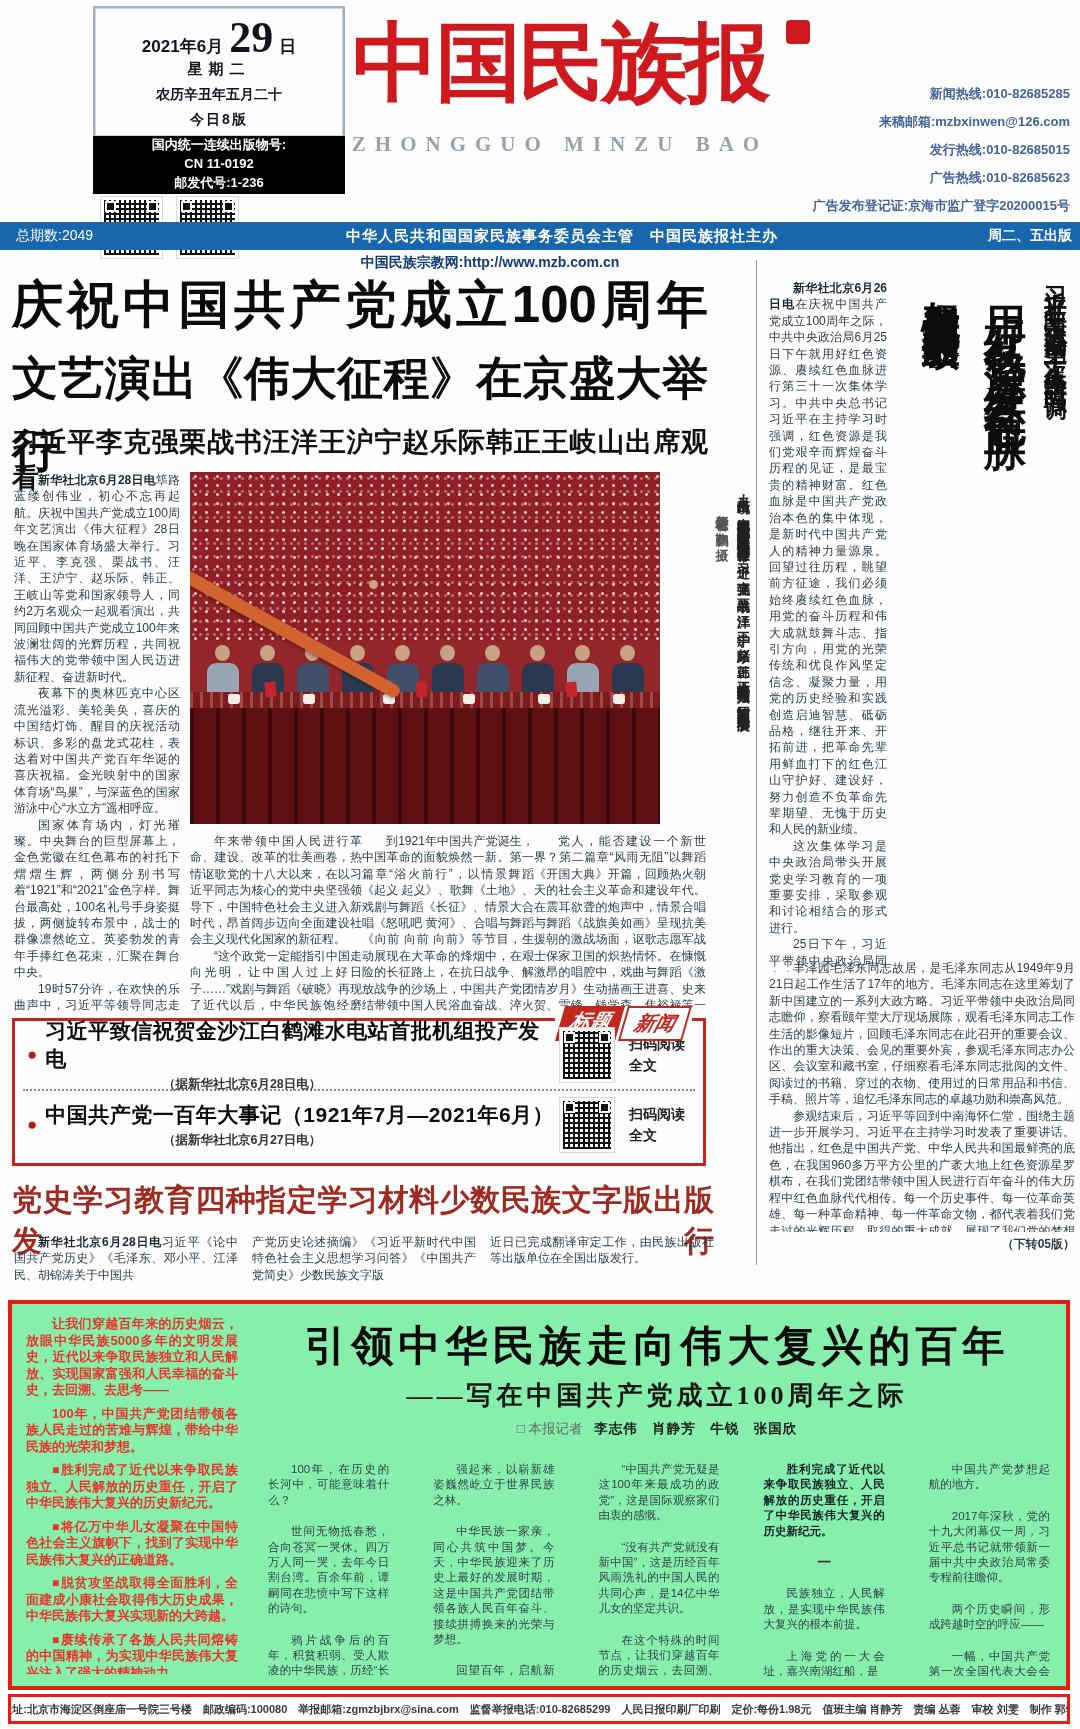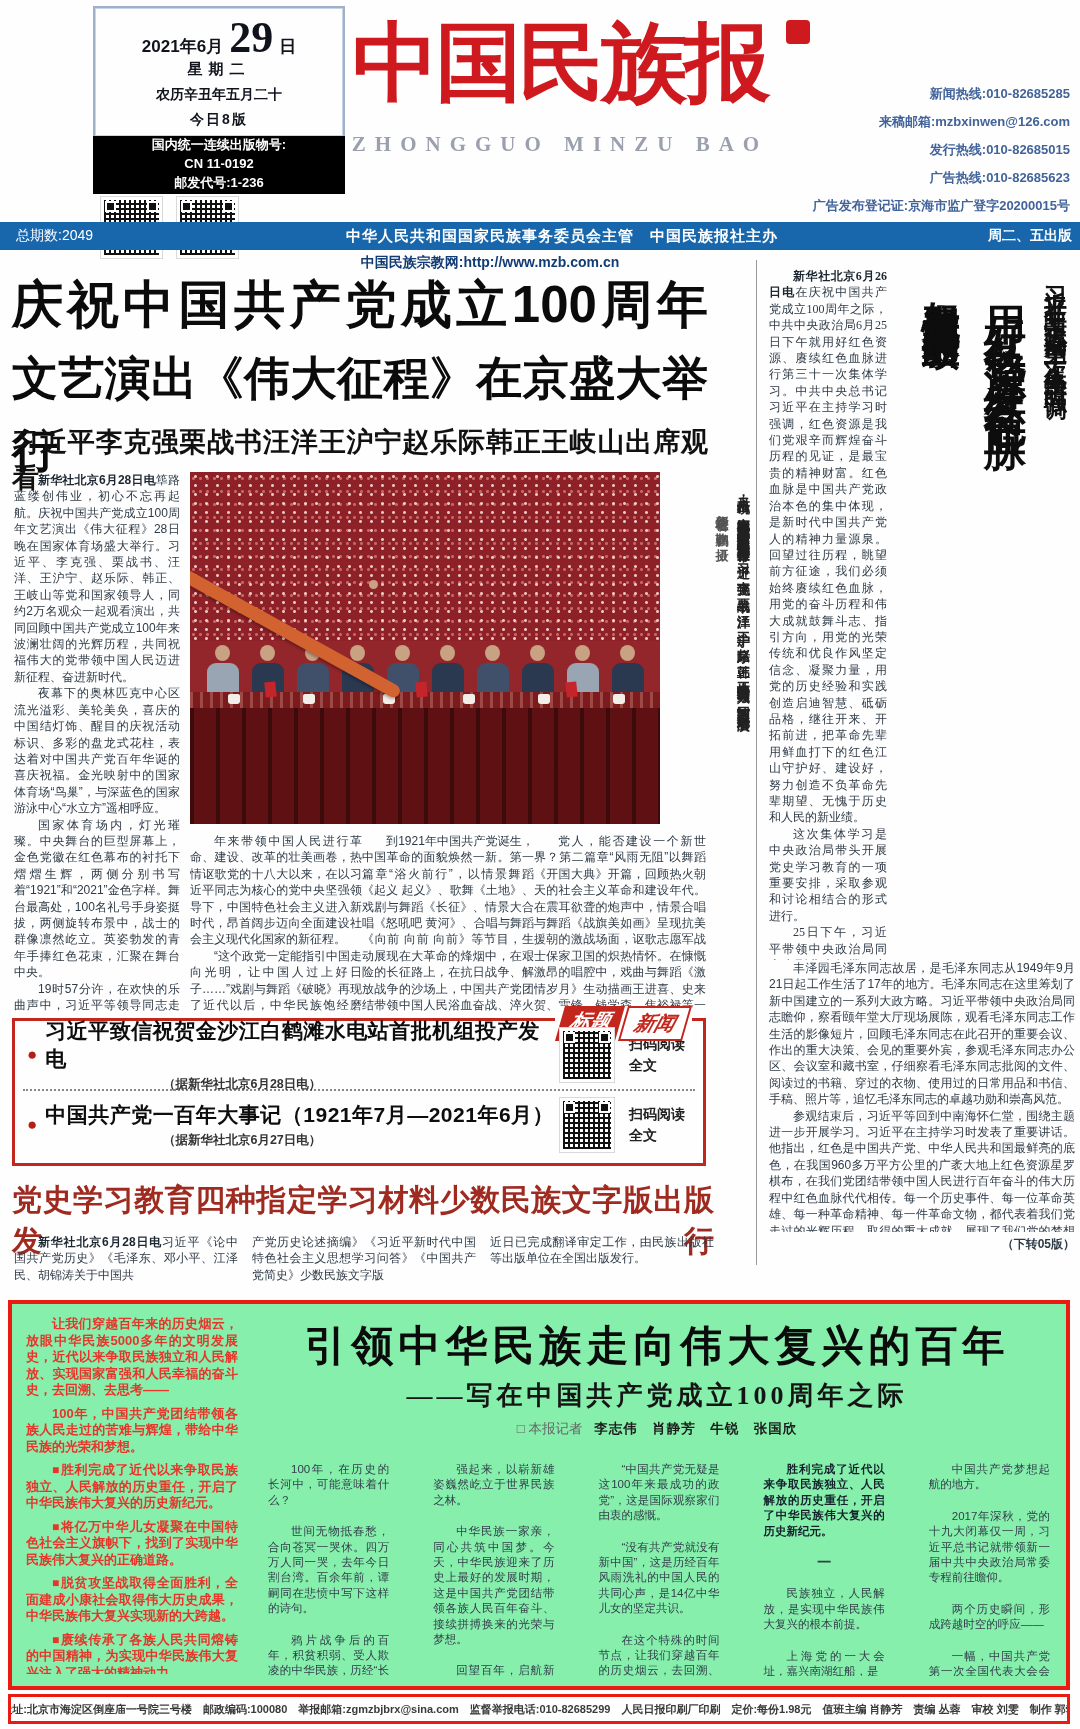--- a/index.html
+++ b/index.html
@@ -103,21 +103,21 @@
   .hnsep{border-top:2px dotted #888;margin:0 8px;}
 
   
   .ph-head{position:absolute;left:12px;top:1180px;width:702px;font-family:"Liberation Serif",serif;
            font-weight:900;font-size:30px;color:#9e2a20;text-align:justify;text-align-last:justify;}
   .ph-body{position:absolute;left:14px;top:1234px;width:700px;height:54px;display:flex;gap:14px;}
   .ph-col{flex:1;overflow:hidden;}
 
   
   .rz{position:absolute;left:756px;top:260px;width:324px;height:1005px;border-left:1px solid #9a9a9a;}
-  .rz-col1{position:absolute;left:12px;top:8px;width:118px;height:692px;overflow:hidden;font-family:Liberation Serif, serif;}
+  .rz-col1{position:absolute;left:12px;top:20px;width:118px;height:692px;overflow:hidden;}
   .rz-col1 p{margin:0;text-indent:2em;}
   .rz-vh2{position:absolute;left:158px;top:12px;height:680px;writing-mode:vertical-rl;
           font-family:"Liberation Serif",serif;font-weight:900;font-size:38px;letter-spacing:2px;color:#0d0d0d;}
   .rz-vh1{position:absolute;left:220px;top:12px;height:680px;writing-mode:vertical-rl;
           font-family:"Liberation Serif",serif;font-weight:900;font-size:42px;letter-spacing:11px;color:#0d0d0d;}
   .rz-kicker{position:absolute;left:284px;top:8px;height:690px;writing-mode:vertical-rl;
           font-size:23px;font-weight:900;letter-spacing:5px;color:#111;}
   .rz-bottom{position:absolute;left:12px;top:700px;width:306px;}
   .rz-bottom-text{height:272px;overflow:hidden;}
   .rz-bottom-text p{margin:0;text-indent:2em;}

